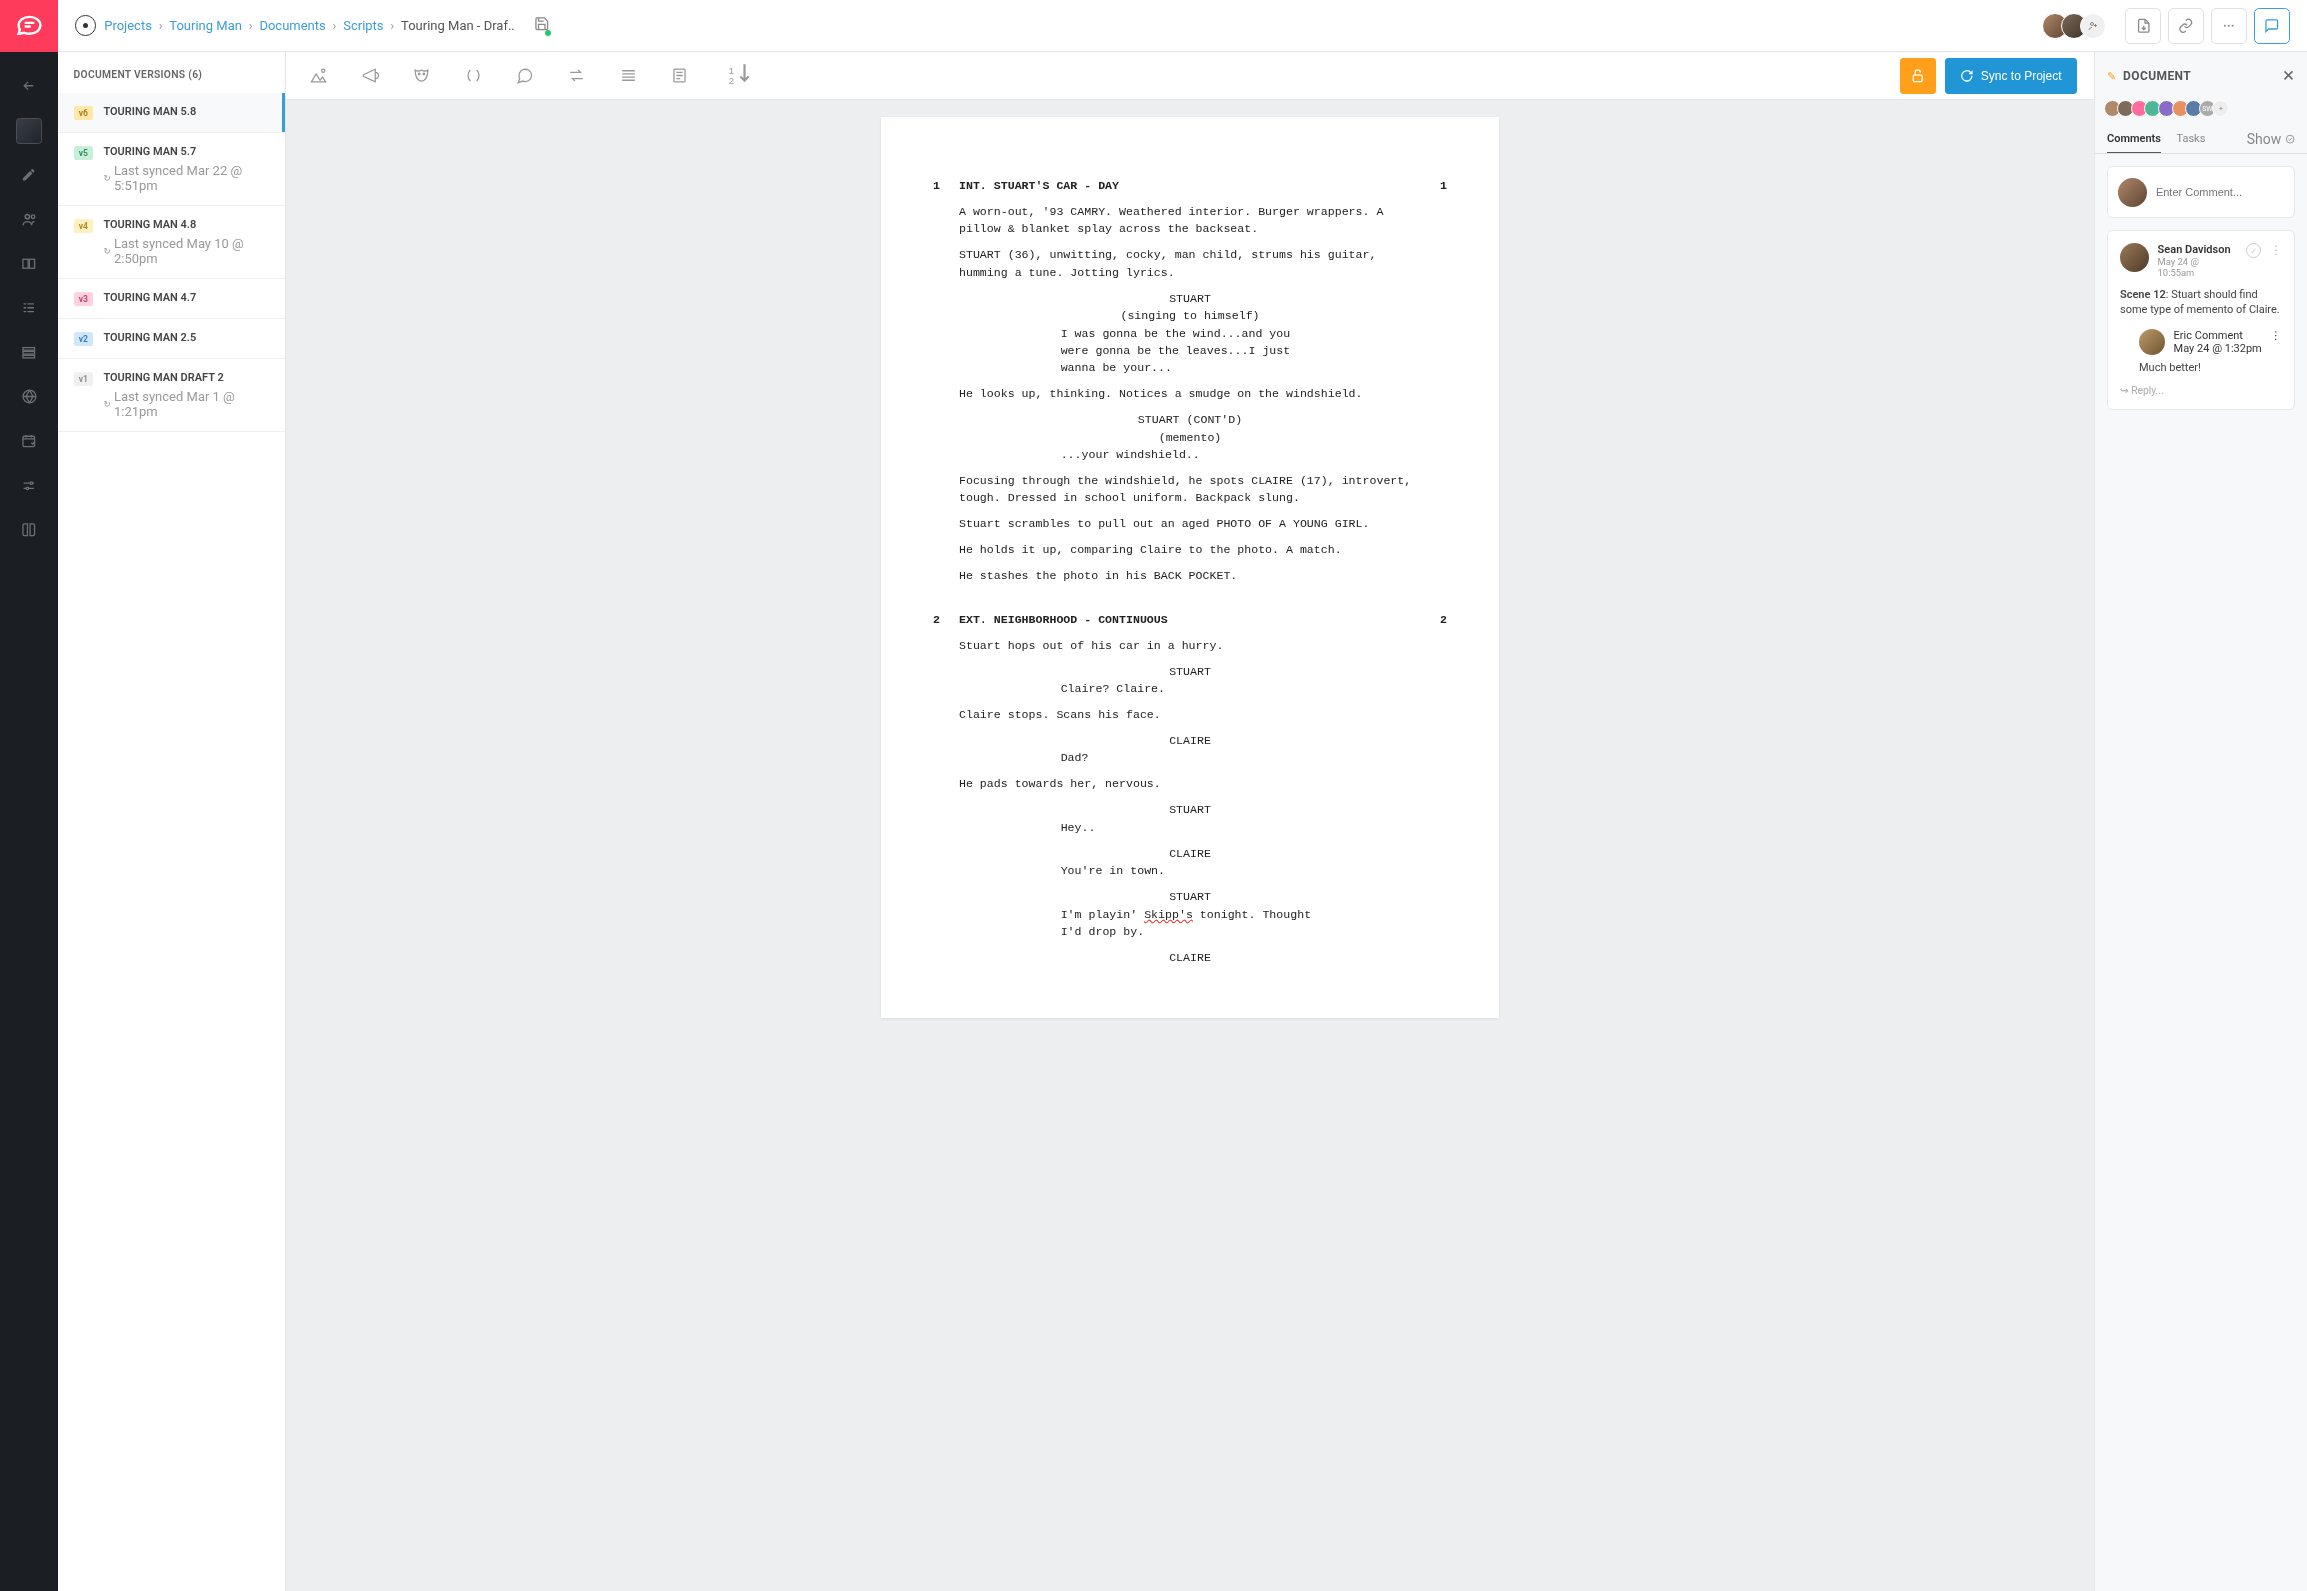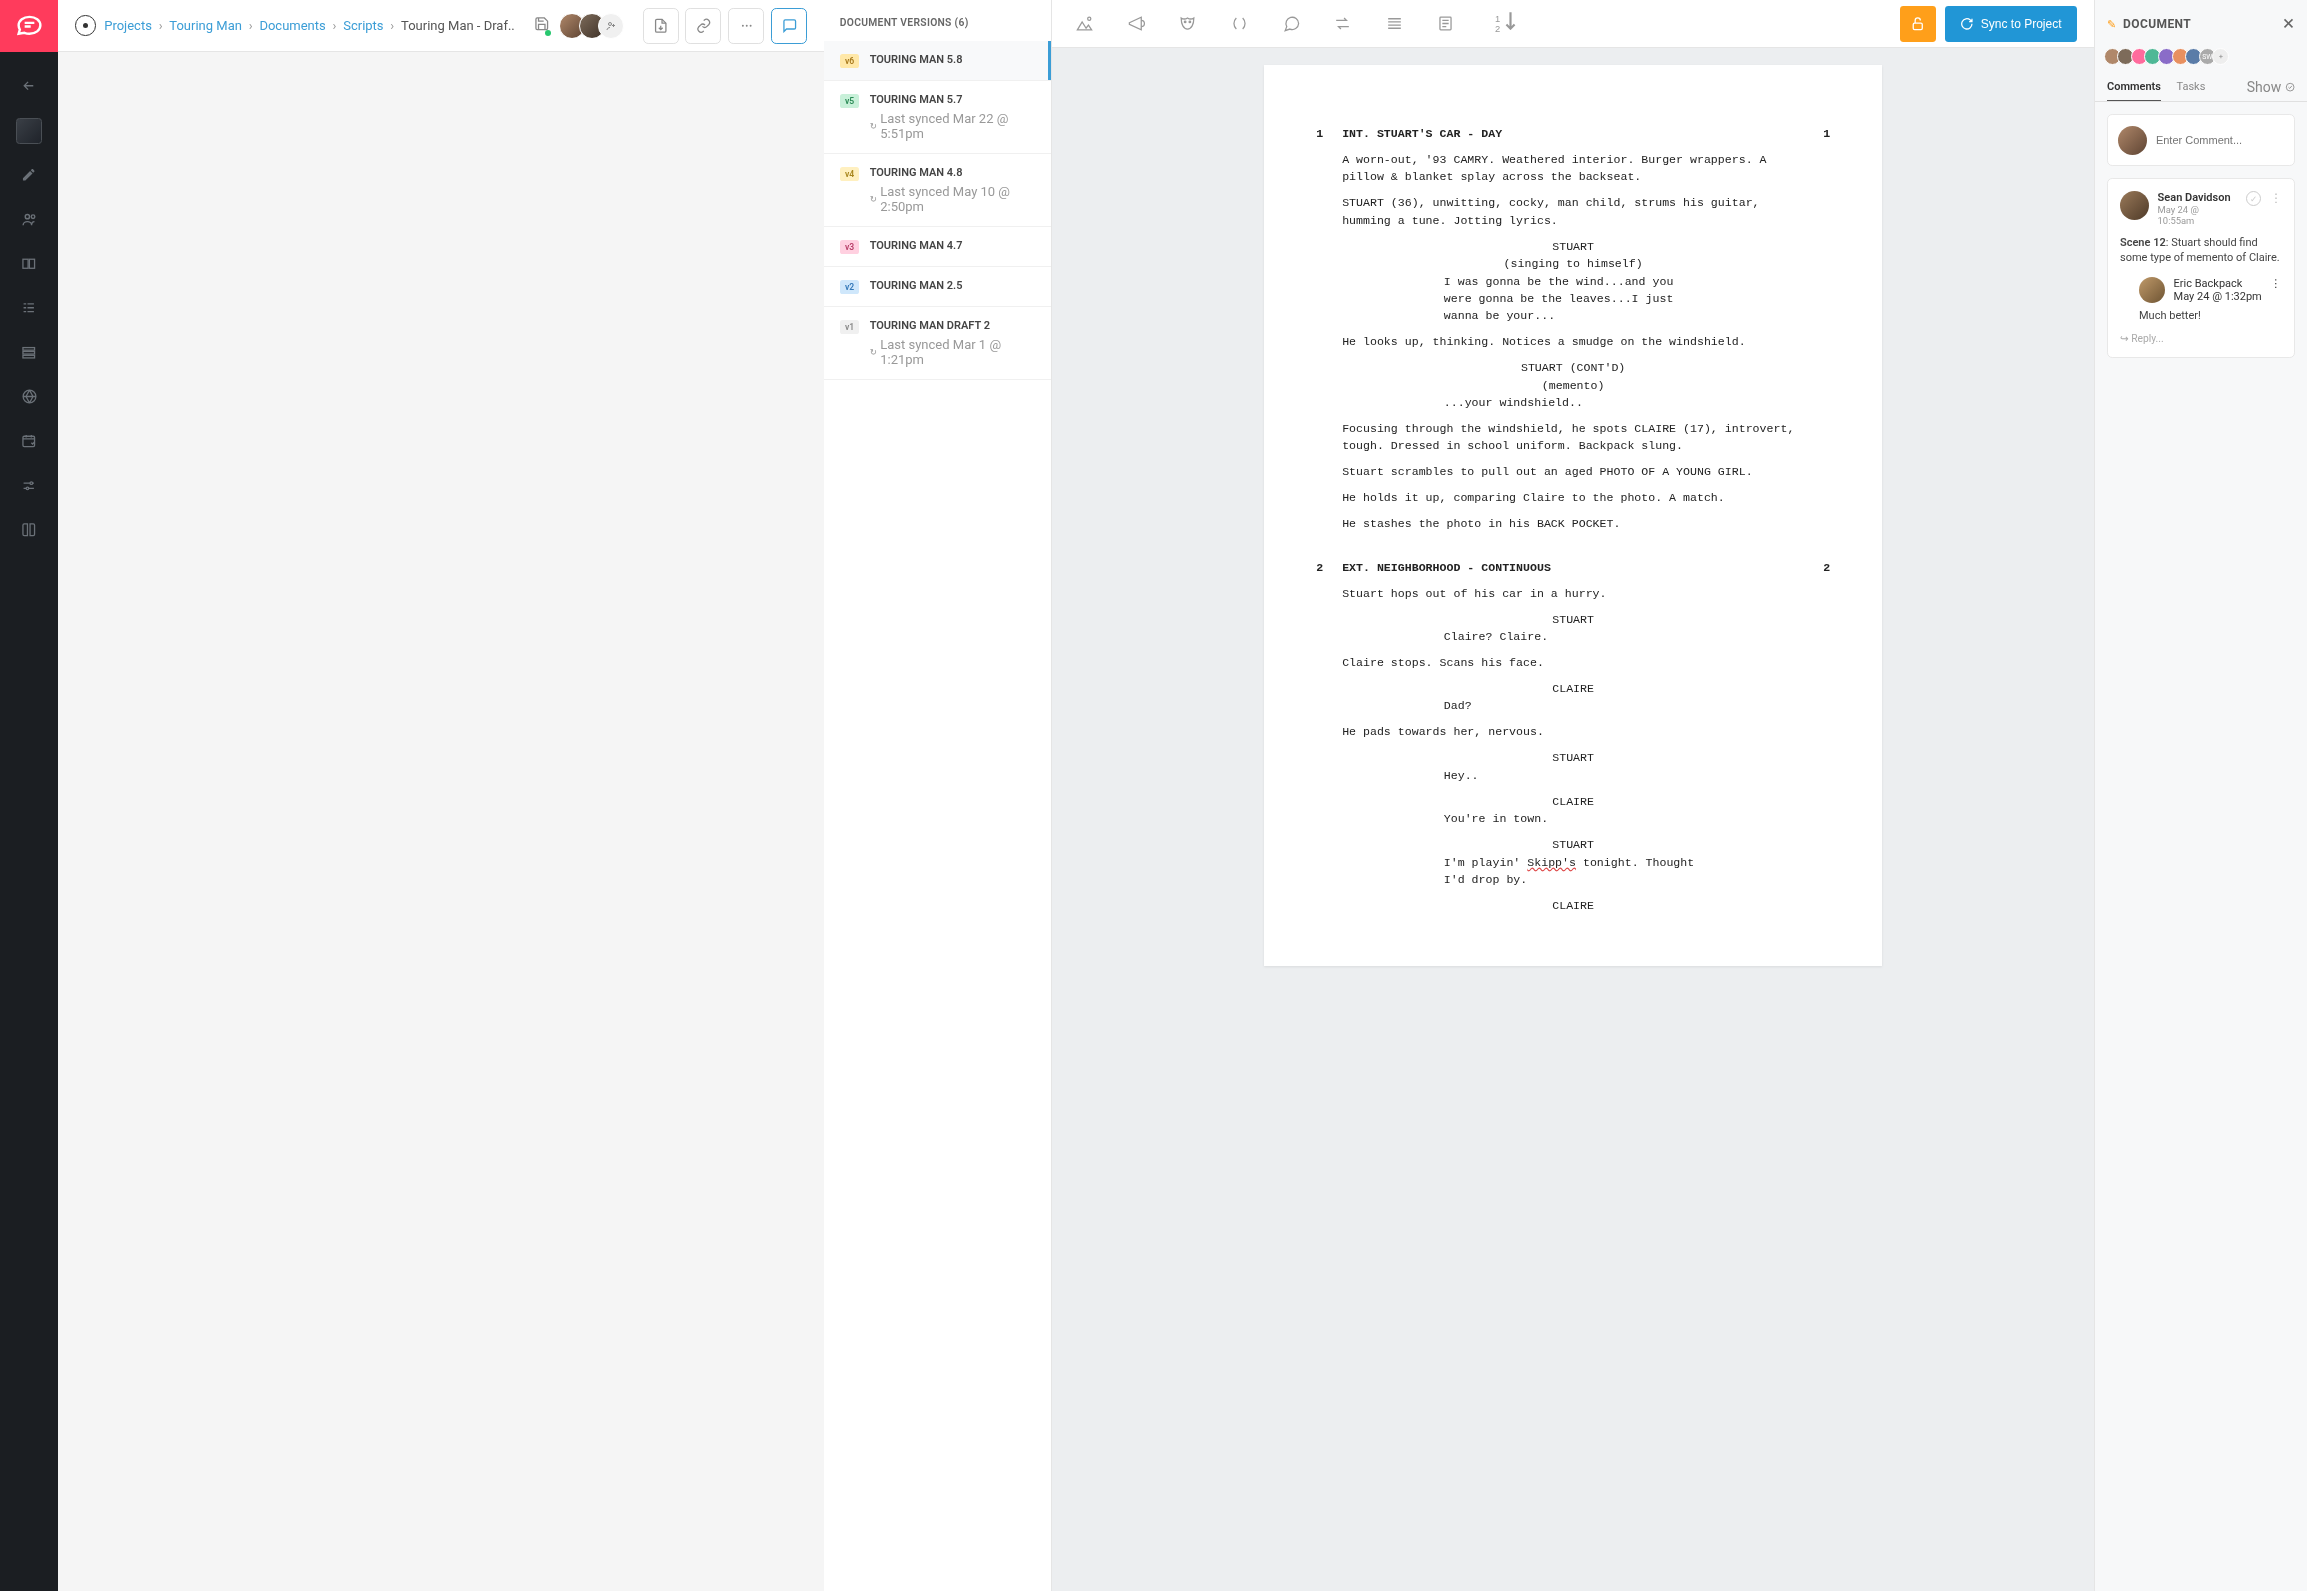--- a/index.html
+++ b/index.html
@@ -8,21 +8,21 @@
 
 
 .rail { width: 58px; background: #1b1e22; display: flex; flex-direction: column; align-items: center; padding-top: 0; }
 .rail-logo { width: 58px; height: 52px; background: #ff3b5c; display: flex; align-items: center; justify-content: center; margin-bottom: 12px; }
 .rail-logo svg { width: 29px; height: 29px; }
 .rail-item { width: 34px; height: 34px; margin: 5.2px 0; display: flex; align-items: center; justify-content: center; color: #6b7178; cursor: pointer; border-radius: 3.4px; }
 .rail-item.active { color: #fff; }
 .rail-thumb { width: 26px; height: 26px; border-radius: 3.4px; background: linear-gradient(135deg,#3a3f46,#1f232a); border: 0.9px solid #4a4f55; }
 
 
-.main { flex: 1; display: flex; flex-direction: row; min-width: 0; }
+.main { flex: 1; display: flex; flex-direction: column; min-width: 0; }
 
 
 .topbar { height: 52px; background: #fff; border-bottom: 0.9px solid #e5e5e5; display: flex; align-items: center; padding: 0 17px; gap: 8.6px; }
 .spin-icon { width: 20.6px; height: 20.6px; border: 1.7px solid #333; border-radius: 50%; position: relative; display: flex; align-items: center; justify-content: center; }
 .spin-icon::after { content: ''; width: 5.2px; height: 5.2px; background: #333; border-radius: 50%; }
 .breadcrumbs { display: flex; align-items: center; gap: 3.4px; font-size: 13px; }
 .breadcrumbs a { color: #3b9dd6; text-decoration: none; cursor: pointer; }
 .breadcrumbs .sep { color: #999; margin: 0 3.4px; }
 .breadcrumbs .current { color: #555; }
 .topbar-spacer { flex: 1; }
@@ -456,21 +456,21 @@
             <div class="check">✓</div>
             <div class="dots">⋮</div>
           </div>
           <div class="comment-body">
             <b>Scene 12</b><span>: Stuart should find some type of memento of Claire.</span>
           </div>
           <div class="reply">
             <div class="reply-head">
               <div class="av"></div>
               <div class="meta">
-                <div class="name">Eric Backpack</div>
+                <div class="name">Eric Comment</div>
                 <div class="ts">May 24 @ 1:32pm</div>
               </div>
               <div class="dots">⋮</div>
             </div>
             <div class="reply-body">Much better!</div>
           </div>
           <div class="reply-input">Reply...</div>
         </div>
       </div>
     </div>

